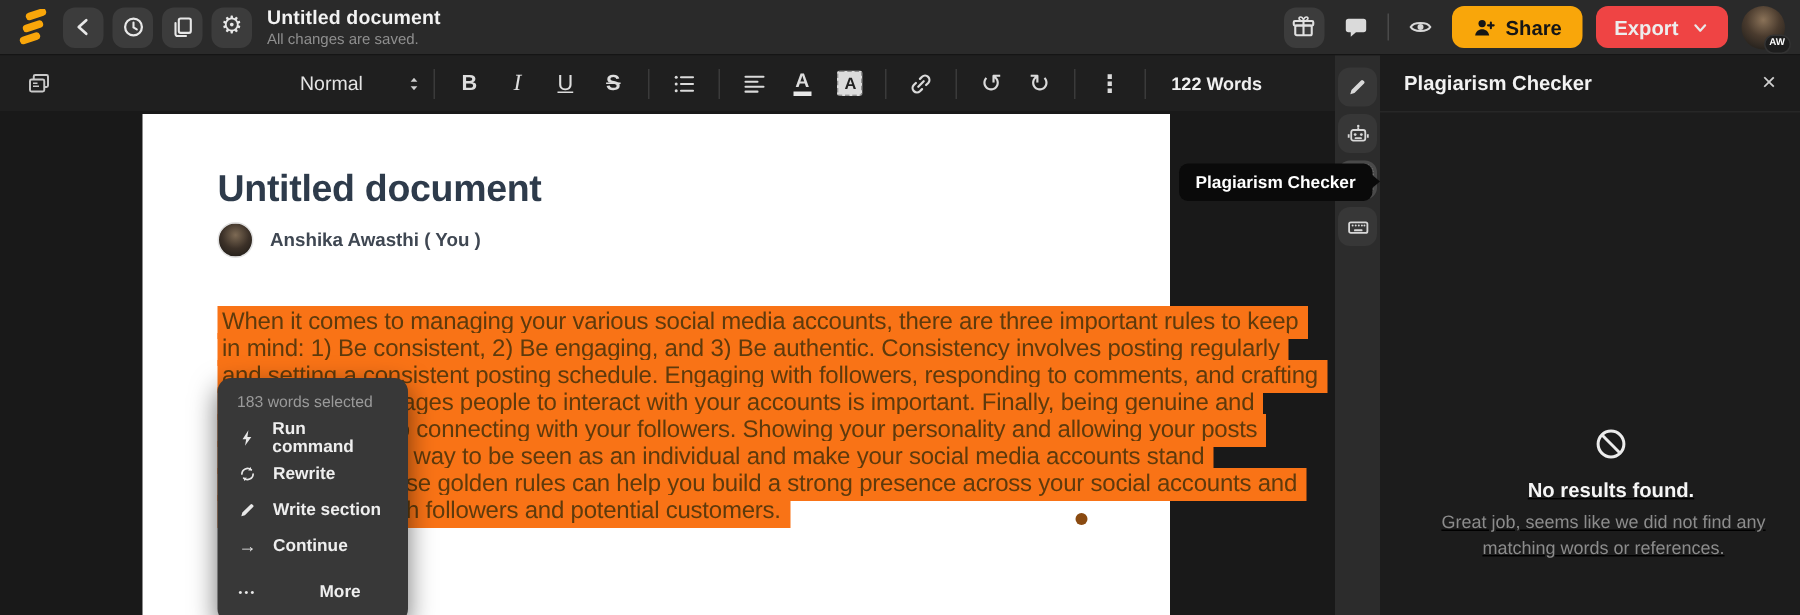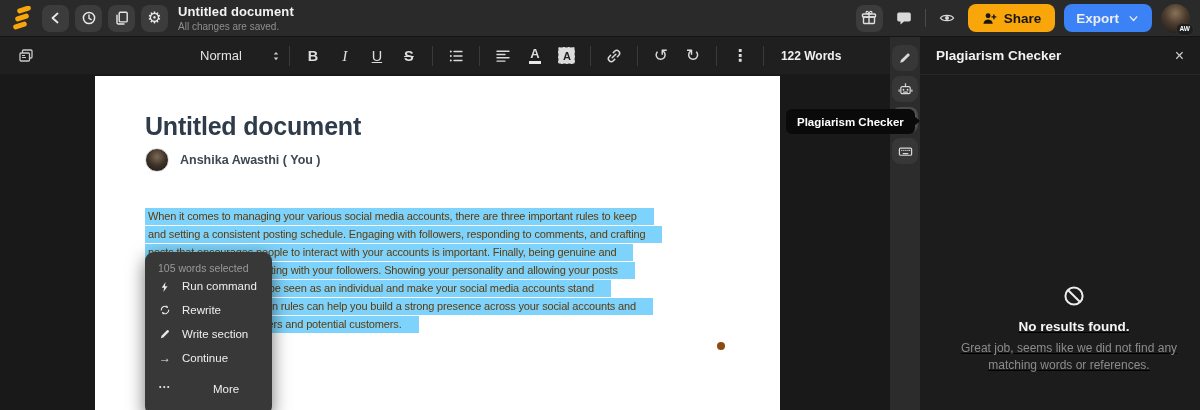--- a/index.html
+++ b/index.html
@@ -18,21 +18,21 @@
     align-items:center;justify-content:center;color:#E8E8E8;}
   .glyph{color:#E8E8E8;font-size:16px;line-height:1;}
   .doc-meta{margin-left:10px;}
   .doc-title{font-size:13px;font-weight:700;color:#F2F2F2;letter-spacing:.1px;}
   .doc-status{font-size:10px;color:#8F8F8F;margin-top:2px;}
   .topbar-right{margin-left:auto;display:flex;align-items:center;gap:9px;}
   .flat-ic{width:24px;height:24px;display:flex;align-items:center;justify-content:center;}
   .vdiv{width:1px;height:18px;background:#4A4A4A;}
   .share-btn{height:28px;border-radius:8px;background:#F9A60A;display:flex;align-items:center;
     gap:7px;padding:0 14px;font-size:13.5px;font-weight:700;color:#161616;}
-  .export-btn{height:28px;border-radius:8px;background:#3b82f6;display:flex;align-items:center;
+  .export-btn{height:28px;border-radius:8px;background:#ef4444;display:flex;align-items:center;
     gap:8px;padding:0 12px;font-size:13.5px;font-weight:600;color:#EDEDED;}
   .avatar{position:relative;width:29px;height:29px;border-radius:50%;
     background:radial-gradient(circle at 50% 32%,#8a7258 0%,#4a3b2e 45%,#23201c 85%);}
   .avatar-badge{position:absolute;right:-4px;bottom:-3px;background:#1E1E1E;border:1px solid #333;
     color:#fff;font-size:6.5px;font-weight:700;border-radius:7px;padding:2px 3px;line-height:1;}
 
   
   .toolbar{position:absolute;left:0;top:37px;width:890px;height:37px;background:#1F1F1F;
     display:flex;align-items:center;padding:0 10px;box-sizing:border-box;}
   .tb-btn{height:26px;min-width:24px;display:flex;align-items:center;justify-content:center;
@@ -54,31 +54,31 @@
   
   .page{position:absolute;left:95px;top:76px;width:685px;height:334px;background:#FFFFFF;}
   .page-title{margin:0;position:absolute;left:50px;top:36px;font-size:25px;font-weight:700;
     color:#2E3B4B;letter-spacing:-.2px;}
   .author-row{position:absolute;left:50px;top:72px;display:flex;align-items:center;gap:11px;}
   .author-avatar{width:22px;height:22px;border-radius:50%;border:1px solid #E2E2E2;
     background:radial-gradient(circle at 50% 35%,#7d6a54 0%,#3c3128 50%,#1f1b17 90%);}
   .author-name{font-size:12.5px;color:#3F4752;font-weight:600;}
   .paragraph{position:absolute;left:50px;top:130px;}
   .pline{height:18px;line-height:18px;white-space:nowrap;}
-  .pline .hl{background:#7dd3fc;color:#5E3A0C;font-size:11px;letter-spacing:-.15px;
-    padding:2px 17px 3px 3px;}
+  .pline .hl{background:#f97316;color:#5E3A0C;font-size:16px;letter-spacing:-.15px;
+    padding:2px 6px 3px 3px;}
   .cursor-dot{position:absolute;left:622px;top:266px;width:8px;height:8px;border-radius:50%;
     background:#8A4A10;}
 
   
   .context-menu{position:absolute;left:145px;top:252px;width:127px;background:#383838;
     border-radius:9px;box-shadow:0 6px 18px rgba(0,0,0,.55);padding:7px 0 8px 0;z-index:30;}
   .cm-header{font-size:10.5px;color:#9A9A9A;padding:3px 13px 6px 13px;}
-  .cm-item{display:flex;gap:10px;width:100%;height:24px;padding:0 13px;
-    box-sizing:border-box;color:#EEE;font-size:11.5px;font-weight:400;text-align:left;}
+  .cm-item{display:flex;align-items:center;gap:10px;width:100%;height:24px;padding:0 13px;
+    box-sizing:border-box;color:#EEE;font-size:11.5px;font-weight:700;text-align:left;}
   .cm-item .cm-ic{width:14px;display:flex;justify-content:center;color:#E8E8E8;}
   .cm-more{margin-top:7px;gap:41px;}
   .cm-arrow{font-size:12px;line-height:1;}
   .cm-dots{font-size:7px;letter-spacing:1.5px;line-height:1;}
 
   
   .rail{position:absolute;left:890px;top:37px;width:30px;height:373px;background:#2C2C2C;
     display:flex;flex-direction:column;align-items:center;padding-top:8px;box-sizing:border-box;gap:5px;}
   .rail-btn{width:26px;height:26px;border-radius:8px;background:#373737;display:flex;
     align-items:center;justify-content:center;}
@@ -258,32 +258,33 @@
   </div>
 
   <main class="page">
     <h1 class="page-title">Untitled document</h1>
     <div class="author-row">
       <div class="author-avatar"></div>
       <span class="author-name">Anshika Awasthi ( You )</span>
     </div>
     <div class="paragraph">
       <div class="pline"><span class="hl">When it comes to managing your various social media accounts, there are three important rules to keep</span></div>
+      <div class="pline"><span class="hl">in mind: 1) Be consistent, 2) Be engaging, and 3) Be authentic. Consistency involves posting regularly</span></div>
       <div class="pline"><span class="hl">and setting a consistent posting schedule. Engaging with followers, responding to comments, and crafting</span></div>
       <div class="pline"><span class="hl">posts that encourages people to interact with your accounts is important. Finally, being genuine and</span></div>
       <div class="pline"><span class="hl">authentic is key to connecting with your followers. Showing your personality and allowing your posts</span></div>
       <div class="pline"><span class="hl">to shine is a great way to be seen as an individual and make your social media accounts stand</span></div>
       <div class="pline"><span class="hl">out. Following these golden rules can help you build a strong presence across your social accounts and</span></div>
       <div class="pline"><span class="hl">connect better with followers and potential customers.</span></div>
     </div>
     <div class="cursor-dot"></div>
   </main>
 
   <div class="context-menu">
-    <div class="cm-header">105 words selected</div>
+    <div class="cm-header">183 words selected</div>
     <button class="cm-item">
       <span class="cm-ic">
         <svg width="12" height="14" viewBox="0 0 16 16">
             <path d="M8.8 1.2L3.6 9h3.2l-1 5.8 5.6-7.8H7.9z" fill="#E8E8E8"></path>
           </svg>
       </span>
       <span>Run command</span>
     </button>
     <button class="cm-item">
       <span class="cm-ic">

